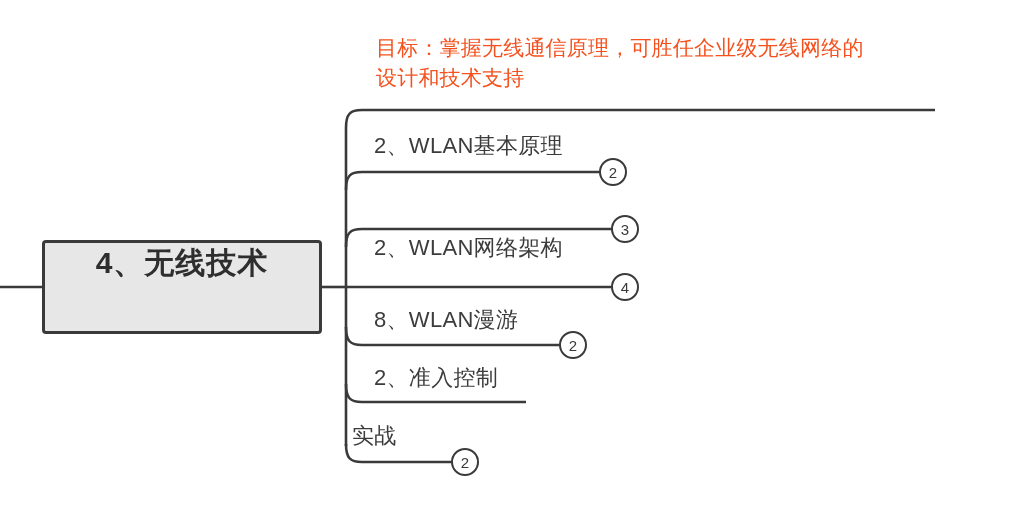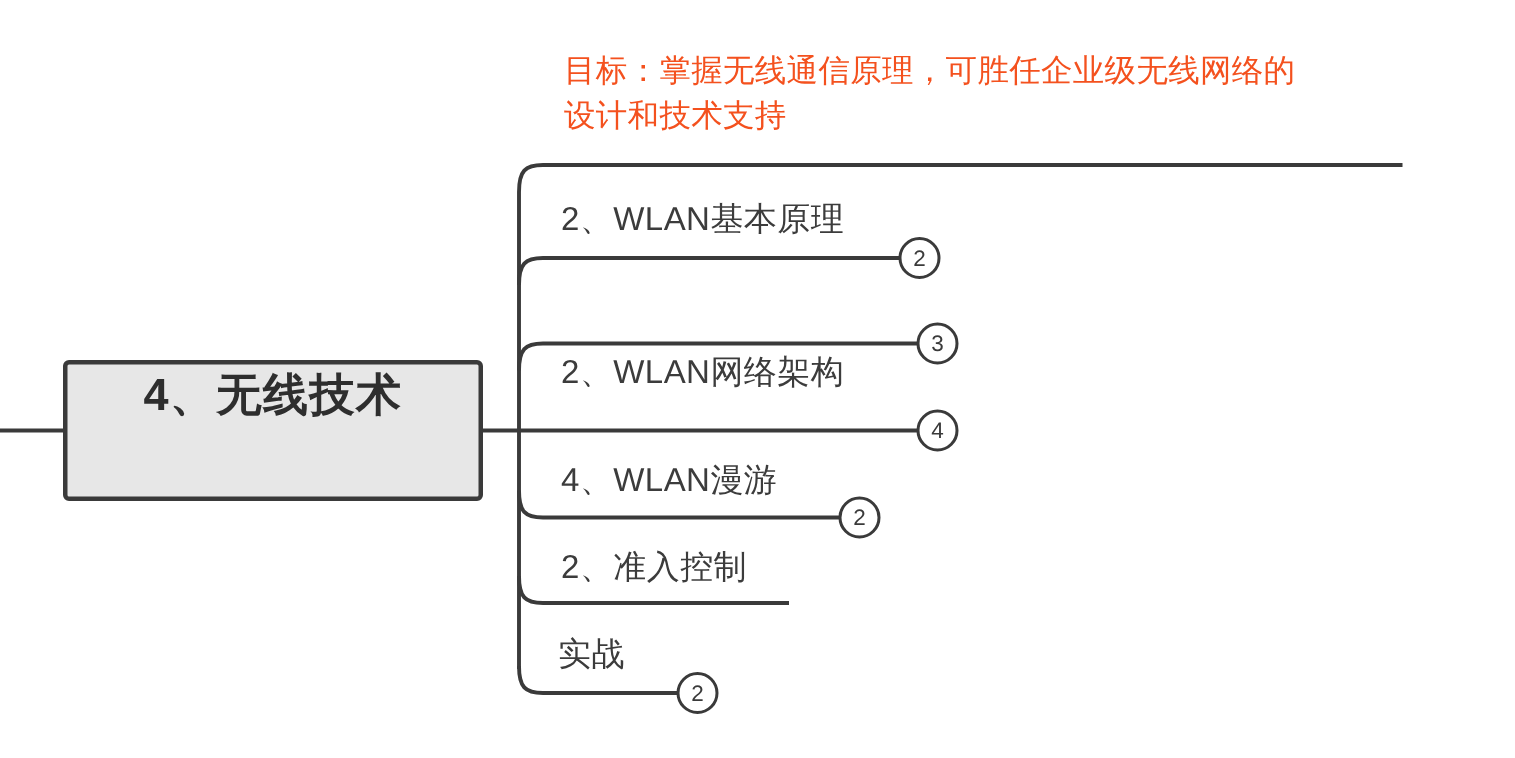--- a/index.html
+++ b/index.html
@@ -99,23 +99,23 @@
 
   <div class="goal-text">目标：掌握无线通信原理，可胜任企业级无线网络的
 设计和技术支持</div>
 
   <div class="root-node">
     <span class="root-label">4、无线技术</span>
   </div>
 
   <div class="branch-label" style="left:374px; top:131px;">2、WLAN基本原理</div>
   <div class="branch-label" style="left:374px; top:190px;margin-top:43px;">2、WLAN网络架构</div>
-  <div class="branch-label" style="left:374px; top:305px;">4、WLAN漫游</div>
+  <div class="branch-label" style="left:374px; top:305px;">8、WLAN漫游</div>
   <div class="branch-label" style="left:374px; top:363px;">2、准入控制</div>
-  <div class="branch-label" style="left:372px; top:421px;">实战</div>
+  <div class="branch-label" style="left:352px; top:421px;">实战</div>
 
   <div class="badge" style="left:599px; top:158px;">2</div>
   <div class="badge" style="left:611px; top:215px;">3</div>
   <div class="badge" style="left:611px; top:273px;">4</div>
   <div class="badge" style="left:559px; top:331px;">2</div>
   <div class="badge" style="left:451px; top:448px;">2</div>
 
 </div>
 
 </body></html>

